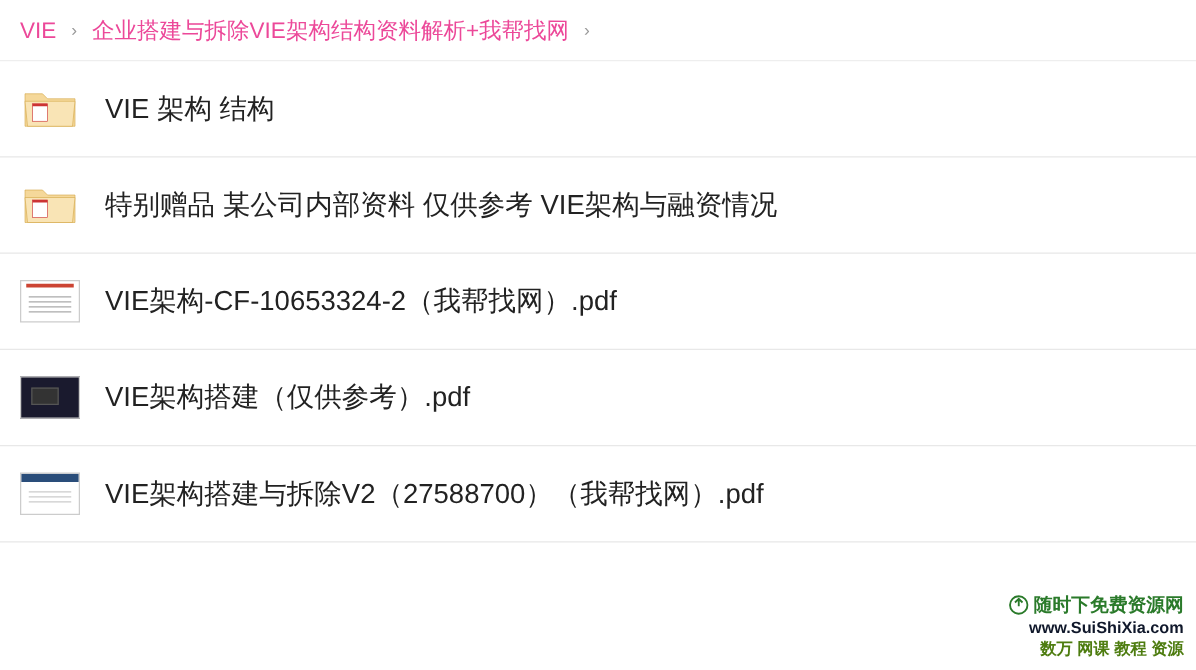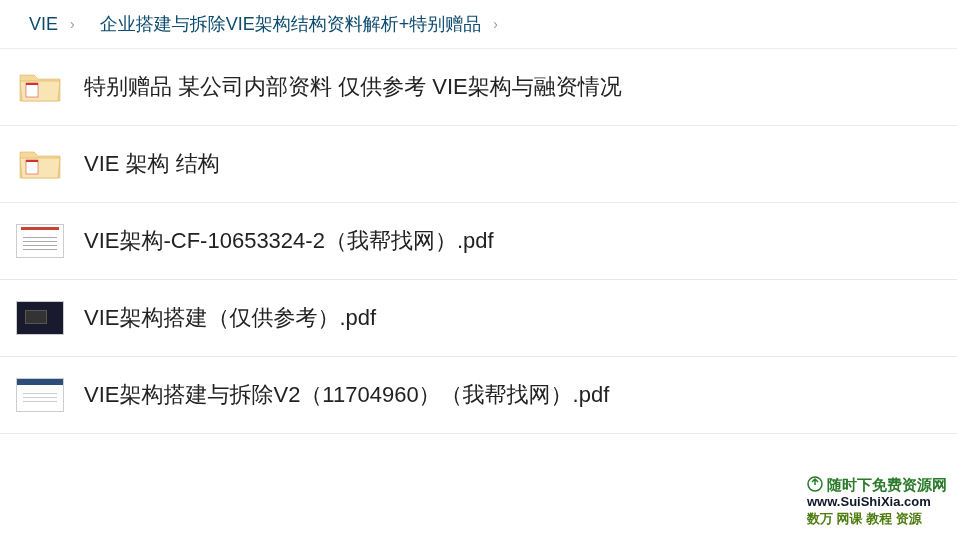--- a/index.html
+++ b/index.html
@@ -13,22 +13,21 @@
     }
     .breadcrumb {
       display: flex;
       align-items: center;
       padding: 12px 16px;
       font-size: 18px;
       color: #333;
       border-bottom: 1px solid #eee;
     }
     .breadcrumb-item {
-      color: #0c4a6e;
-      margin-left: 13px;
+      color: #ec4899;
     }
     .breadcrumb-sep {
       margin: 0 12px;
       color: #999;
       font-size: 14px;
     }
     .file-list {
       display: flex;
       flex-direction: column;
     }
@@ -91,20 +90,21 @@
       border: 1px solid #555;
     }
     .file-name {
       font-size: 22px;
       color: #222;
     }
     .watermark {
       position: absolute;
       bottom: 8px;
       right: 10px;
+      text-align: right;
       line-height: 1.3;
     }
     .watermark-logo {
       display: flex;
       align-items: center;
       justify-content: flex-end;
       gap: 4px;
       font-size: 15px;
       color: #2a7a2a;
       font-weight: bold;
@@ -123,48 +123,48 @@
       color: #4d7c0f;
       font-weight: bold;
     }
   </style>
 </head>
 <body>
 
 <div class="breadcrumb">
   <span class="breadcrumb-item">VIE</span>
   <span class="breadcrumb-sep">›</span>
-  <span class="breadcrumb-item">企业搭建与拆除VIE架构结构资料解析+特别赠品</span>
+  <span class="breadcrumb-item">企业搭建与拆除VIE架构结构资料解析+我帮找网</span>
   <span class="breadcrumb-sep">›</span>
 </div>
 
 <div class="file-list">
 
   <div class="file-row">
     <div class="file-icon">
       <svg class="folder-svg" viewBox="0 0 44 36">
         <path d="M2 6 L16 6 L20 10 L42 10 L42 32 L2 32 Z" fill="#f5d89a" stroke="#d4a84a" stroke-width="0.5"></path>
         <path d="M2 12 L42 12 L40 32 L4 32 Z" fill="#f9e4b5" stroke="#d4a84a" stroke-width="0.5"></path>
         <rect x="8" y="14" width="12" height="14" fill="#fff" stroke="#c33" stroke-width="0.5"></rect>
         <rect x="8" y="14" width="12" height="2" fill="#c33"></rect>
       </svg>
     </div>
-    <span class="file-name">特别赠品 某公司内部资料 仅供参考 VIE架构与融资情况</span>
+    <span class="file-name">VIE 架构 结构</span>
   </div>
 
   <div class="file-row">
     <div class="file-icon">
       <svg class="folder-svg" viewBox="0 0 44 36">
         <path d="M2 6 L16 6 L20 10 L42 10 L42 32 L2 32 Z" fill="#f5d89a" stroke="#d4a84a" stroke-width="0.5"></path>
         <path d="M2 12 L42 12 L40 32 L4 32 Z" fill="#f9e4b5" stroke="#d4a84a" stroke-width="0.5"></path>
         <rect x="8" y="14" width="12" height="14" fill="#fff" stroke="#c33" stroke-width="0.5"></rect>
         <rect x="8" y="14" width="12" height="2" fill="#c33"></rect>
       </svg>
     </div>
-    <span class="file-name">VIE 架构 结构</span>
+    <span class="file-name">特别赠品 某公司内部资料 仅供参考 VIE架构与融资情况</span>
   </div>
 
   <div class="file-row">
     <div class="file-icon">
       <div class="pdf-thumb">
         <div class="red-bar"></div>
         <div class="line" style="top:12px"></div>
         <div class="line" style="top:16px"></div>
         <div class="line" style="top:20px"></div>
         <div class="line" style="top:24px"></div>
@@ -183,21 +183,21 @@
   </div>
 
   <div class="file-row">
     <div class="file-icon">
       <div class="pdf-thumb pdf-thumb-blue">
         <div class="line" style="top:14px;background:#ccc"></div>
         <div class="line" style="top:18px;background:#ccc"></div>
         <div class="line" style="top:22px;background:#ccc"></div>
       </div>
     </div>
-    <span class="file-name">VIE架构搭建与拆除V2（11704960）（我帮找网）.pdf</span>
+    <span class="file-name">VIE架构搭建与拆除V2（27588700）（我帮找网）.pdf</span>
   </div>
 
 </div>
 
 <div class="watermark">
   <div class="watermark-logo">
     <svg viewBox="0 0 16 16">
         <circle cx="8" cy="8" r="7" fill="none" stroke="#2a7a2a" stroke-width="1.5"></circle>
         <path d="M8 3 L8 9 M5 6 L8 3 L11 6" fill="none" stroke="#2a7a2a" stroke-width="1.5"></path>
       </svg>

